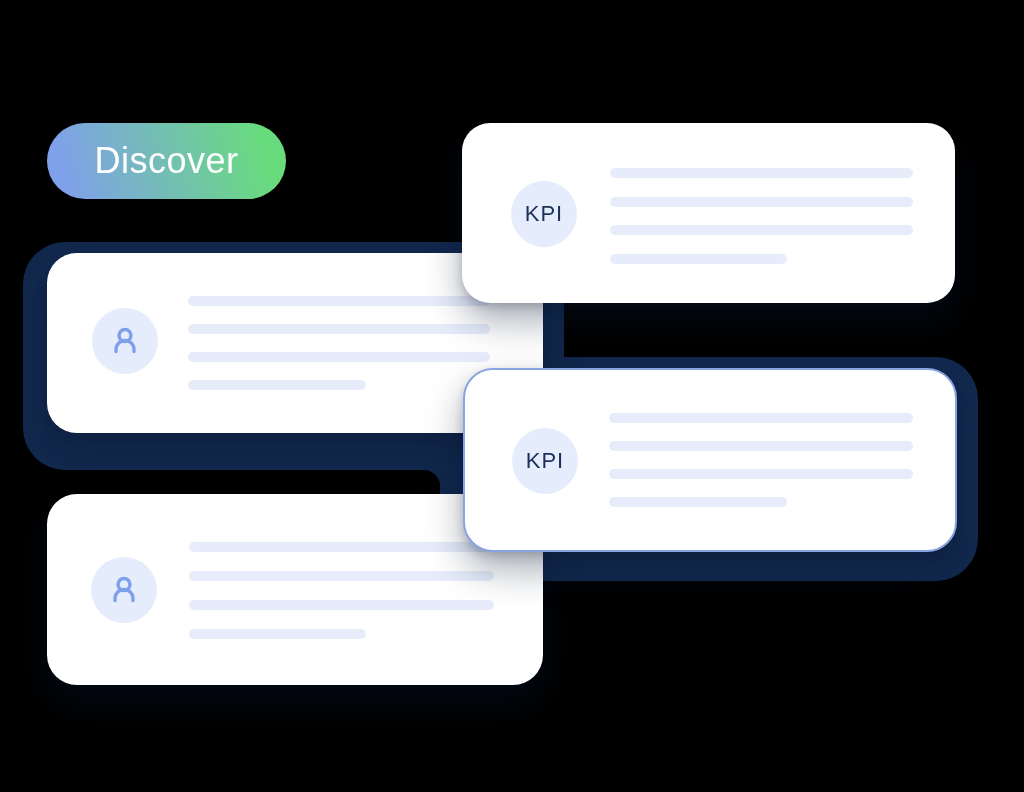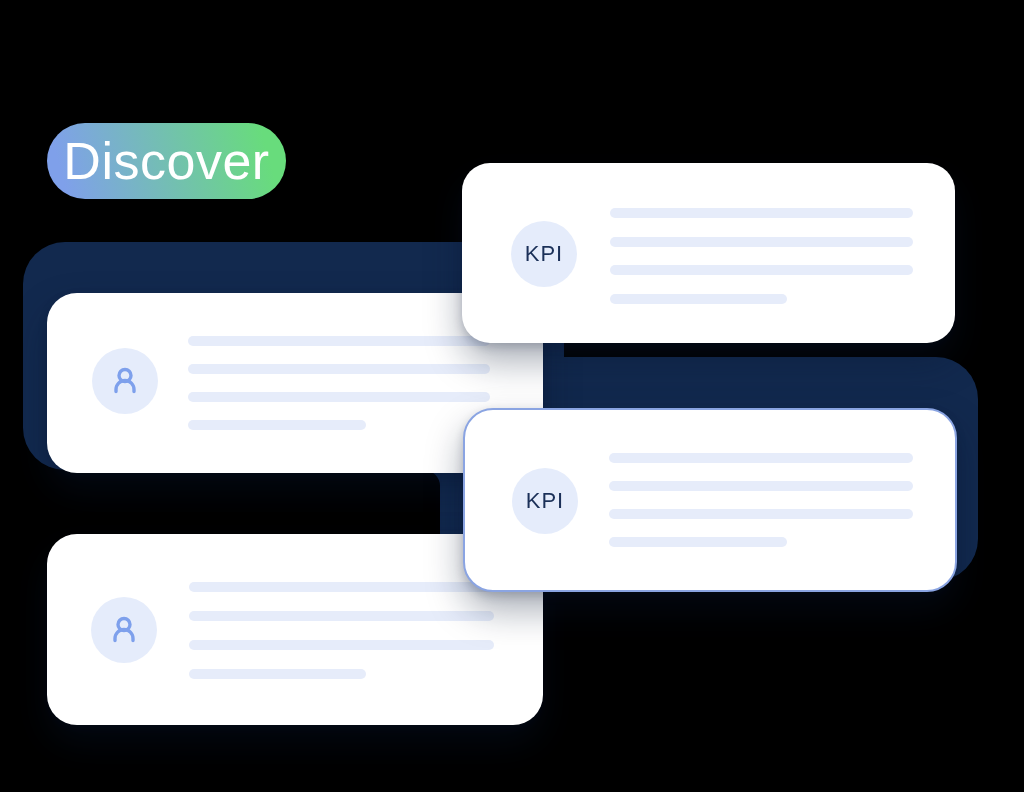--- a/index.html
+++ b/index.html
@@ -7,25 +7,25 @@
          overflow:hidden;font-family:"Liberation Sans",sans-serif;}
 
   
   .navy{position:absolute;left:0;top:0;width:1024px;height:792px;z-index:1;}
   .navyfill{fill:var(--navy,#12294E);}
 
   
   .pill{position:absolute;left:47px;top:123px;width:239px;height:76px;border-radius:38px;
         background:linear-gradient(75deg,var(--badge-gradient-start,#7FA0EA) 8%,var(--badge-gradient-end,#68DC7C) 90%);
         display:flex;align-items:center;justify-content:center;z-index:2;cursor:pointer;}
-  .pill-label{color:var(--badge-text,#FFFFFF);font-size:52px;font-weight:400;letter-spacing:.5px;line-height:1;}
+  .pill-label{color:var(--badge-text,#FFFFFF);font-size:36px;font-weight:400;letter-spacing:.5px;line-height:1;}
 
   
   .card{position:absolute;background:var(--card-background,#FFFFFF);border-radius:30px;
-        box-shadow:0 18px 36px rgba(9,22,48,.35),0 4px 10px rgba(9,22,48,.18);margin-top:40px;}
+        box-shadow:0 18px 36px rgba(9,22,48,.35),0 4px 10px rgba(9,22,48,.18);}
   .card-tr{left:462px;top:123px;width:493px;height:180px;border-radius:28px;z-index:3;
            --lx:148px;--lt:45px;--gap:28.5px;--wl:303px;--ws:177px;}
   .card-ml{left:47px;top:253px;width:496px;height:180px;z-index:2;
            --lx:141px;--lt:43px;--gap:28px;--wl:302px;--ws:178px;}
   .card-mr{left:463px;top:368px;width:494px;height:184px;box-sizing:border-box;z-index:5;
            border:2px solid var(--active-card-border,#8AA4E2);
            --lx:144px;--lt:43px;--gap:28px;--wl:304px;--ws:178px;}
   .card-bl{left:47px;top:494px;width:496px;height:191px;z-index:4;
            --lx:142px;--lt:48px;--gap:29px;--wl:305px;--ws:177px;}
 

